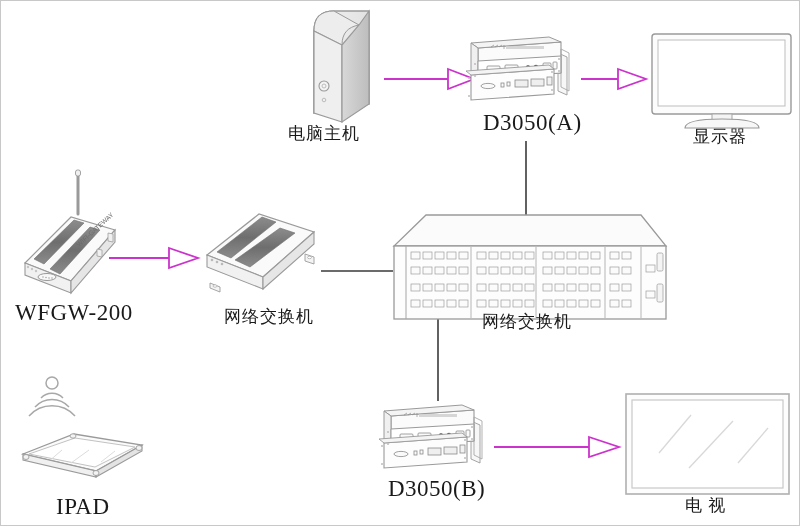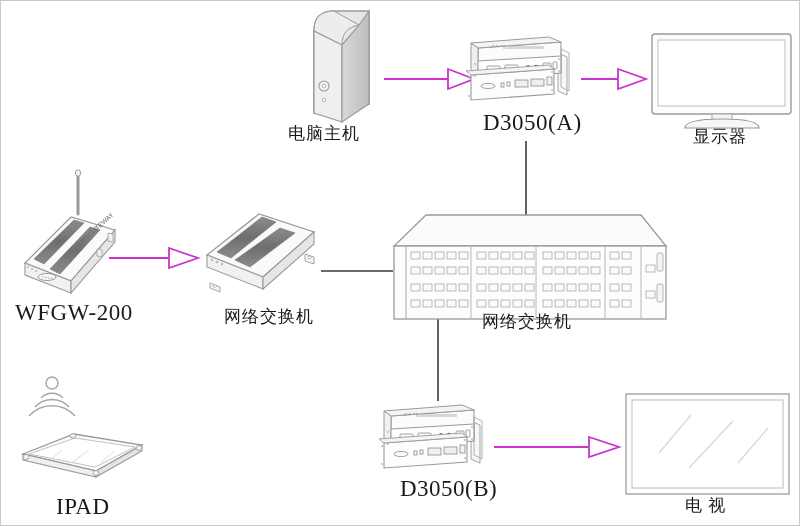--- a/index.html
+++ b/index.html
@@ -405,19 +405,19 @@
   <div class="label label-cn" style="left:692px; top:125px;">显示器</div>
 
   <div class="label label-2line" style="left:8px; top:297px;">
     <div class="label-ascii" style="position:static; padding-left:6px;">WFGW-200</div>
   </div>
 
   <div class="label label-cn" style="left:223px; top:305px;">网络交换机</div>
 
   <div class="label label-cn" style="left:481px; top:310px;">网络交换机</div>
 
-  <div class="label label-ascii" style="left:399px; top:474px;">D3050(B)</div>
+  <div class="label label-ascii" style="left:387px; top:474px;">D3050(B)</div>
 
   <div class="label label-cn" style="left:684px; top:494px;">电 视</div>
 
   <div class="label label-ascii" style="left:55px; top:492px;">IPAD</div>
 
 </div>
 
 </body></html>

